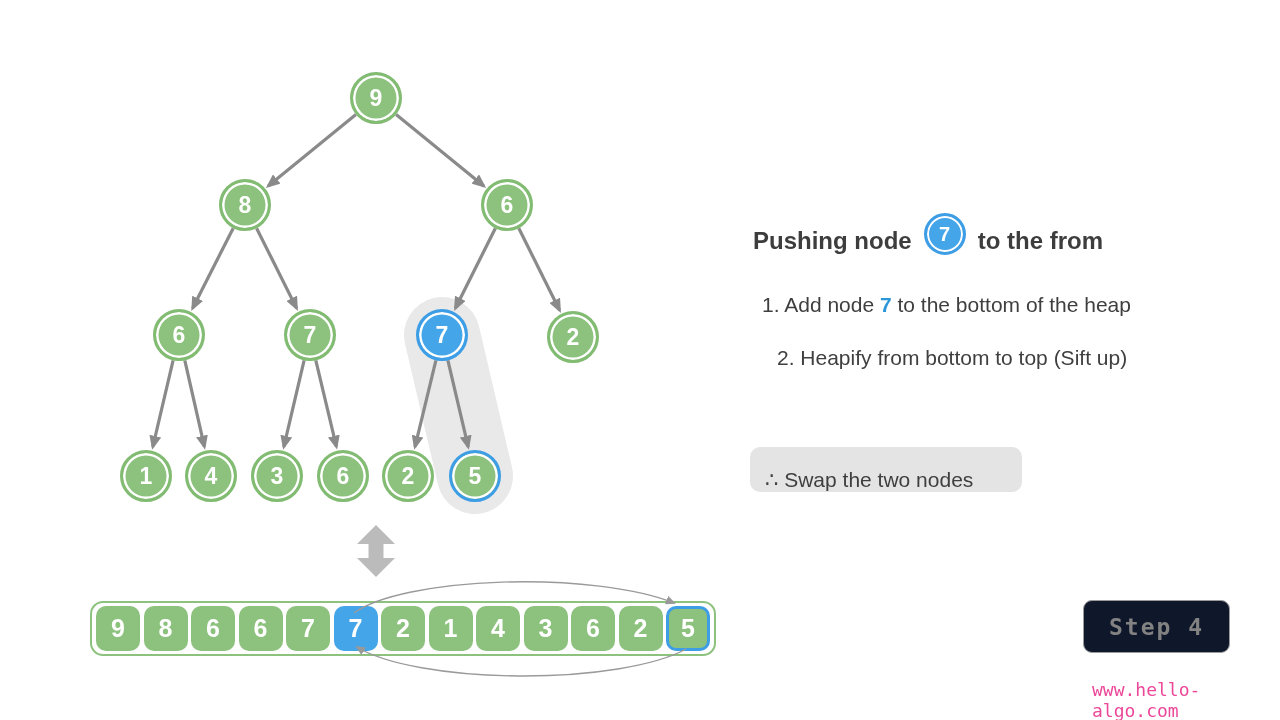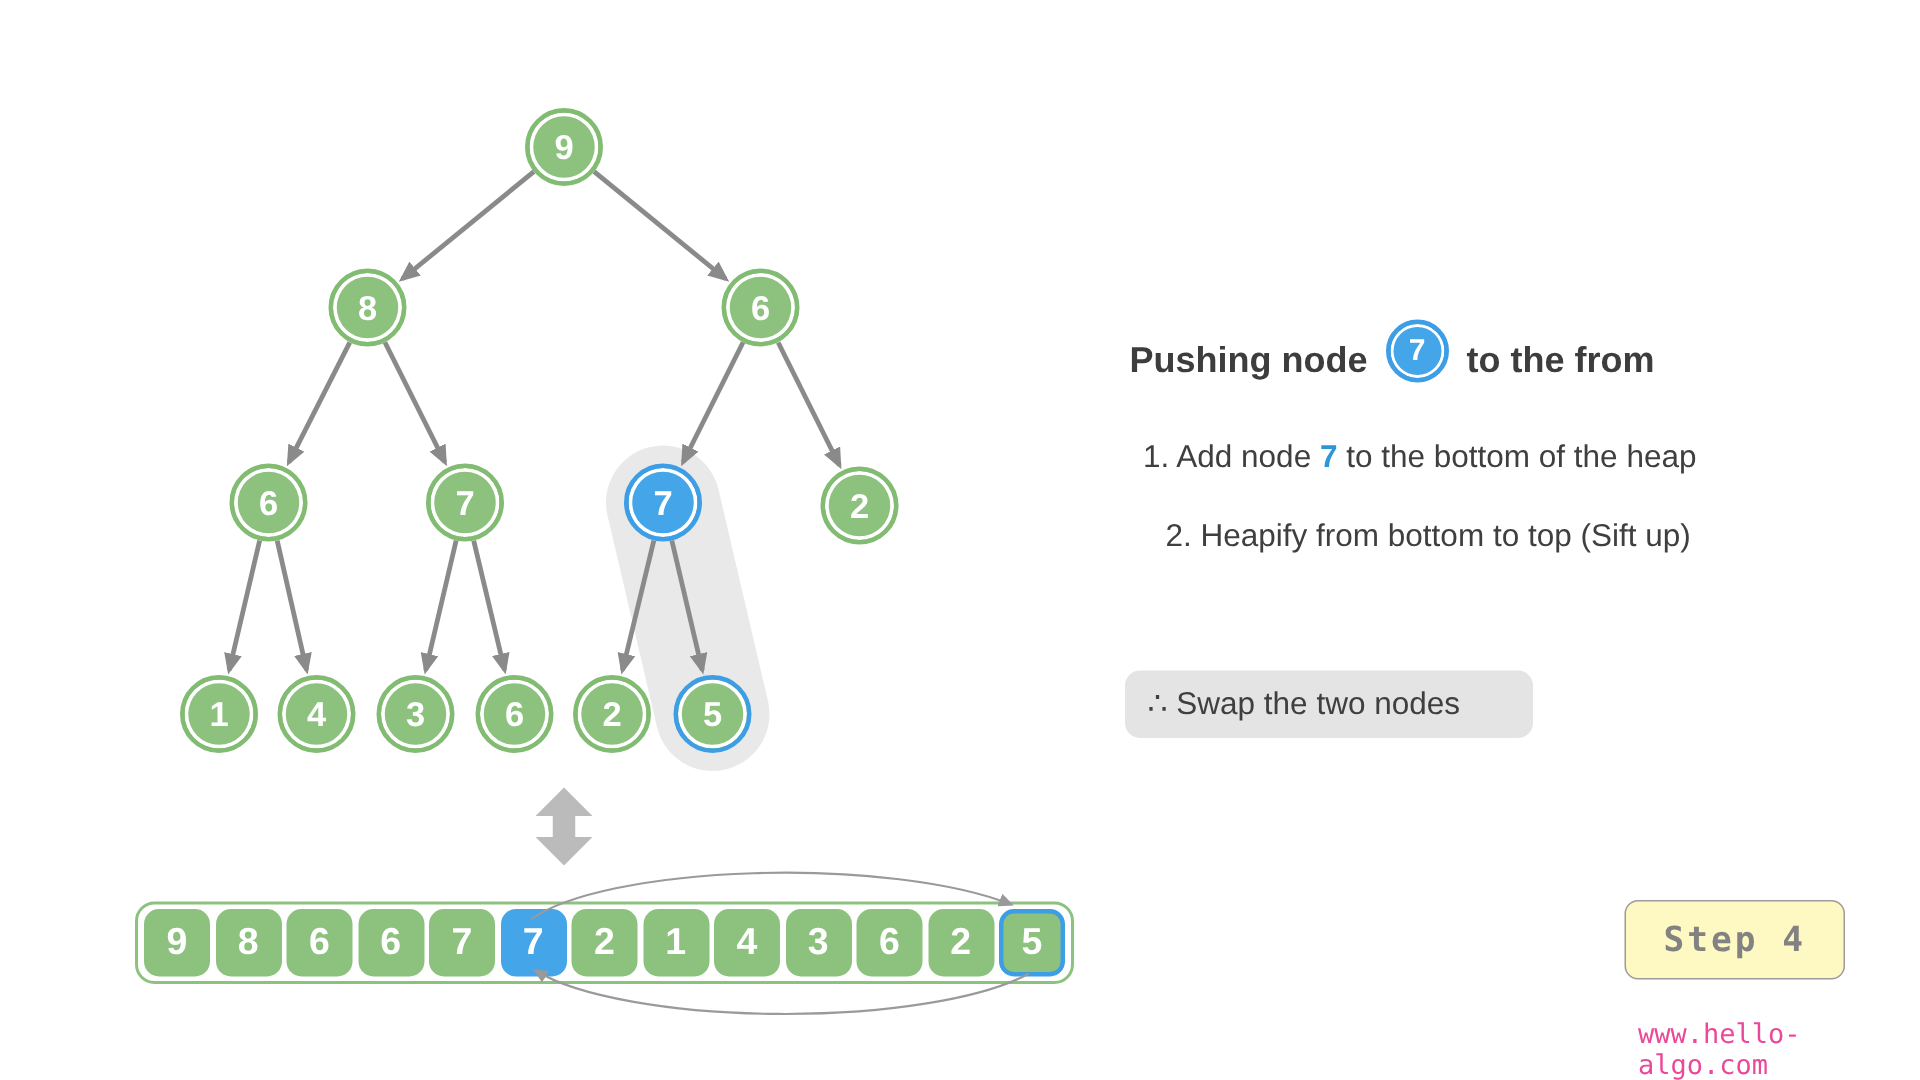--- a/index.html
+++ b/index.html
@@ -49,28 +49,28 @@
   }
   .step-line { position:absolute; font-size:21px; color:#3F3F3F; z-index:2; white-space:pre; }
   .pos-line1 { left:762px; top:293px;text-align:right; }
   .pos-line2 { left:762px; top:346px;margin-left:15px; }
   .pos-because { left:765px; top:406px; }
   .hl-blue  { color:#2B97D8; font-weight:bold; }
   .hl-green { color:#55A34C; font-weight:bold; }
   .badge {
     position:absolute; left:750px; top:447px; width:272px; height:45px;
     box-sizing:border-box; background:#E4E4E4; border-radius:10px;
-    display:flex; align-items:center; padding-left:15px;
+    display:flex; align-items:flex-end; padding-left:15px;
     font-size:21px; color:#3F3F3F; z-index:2; white-space:pre;
   }
 
   
   .step-btn {
     position:absolute; left:1083px; top:600px; width:147px; height:53px;
-    box-sizing:border-box; border:1.5px solid #9B9B9B; border-radius:9px; background:#fef9c3;
+    box-sizing:border-box; border:1.5px solid #9B9B9B; border-radius:9px; background:#0f172a;
     display:flex; align-items:center; justify-content:center;
     font-family:"DejaVu Sans Mono", monospace; font-weight:bold;
     font-size:23px; color:#828282; letter-spacing:2px; z-index:2;
   }
   .watermark {
     position:absolute; left:1092px; top:679px; z-index:2;
     font-family:"DejaVu Sans Mono", monospace; font-size:18px; color:#ec4899;
   }
 </style>
 </head>

